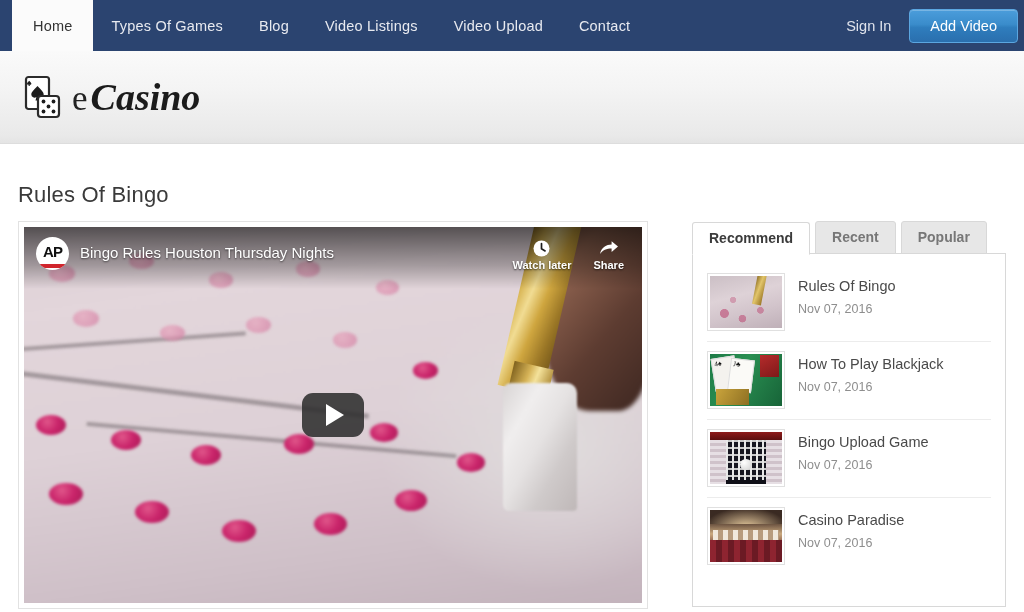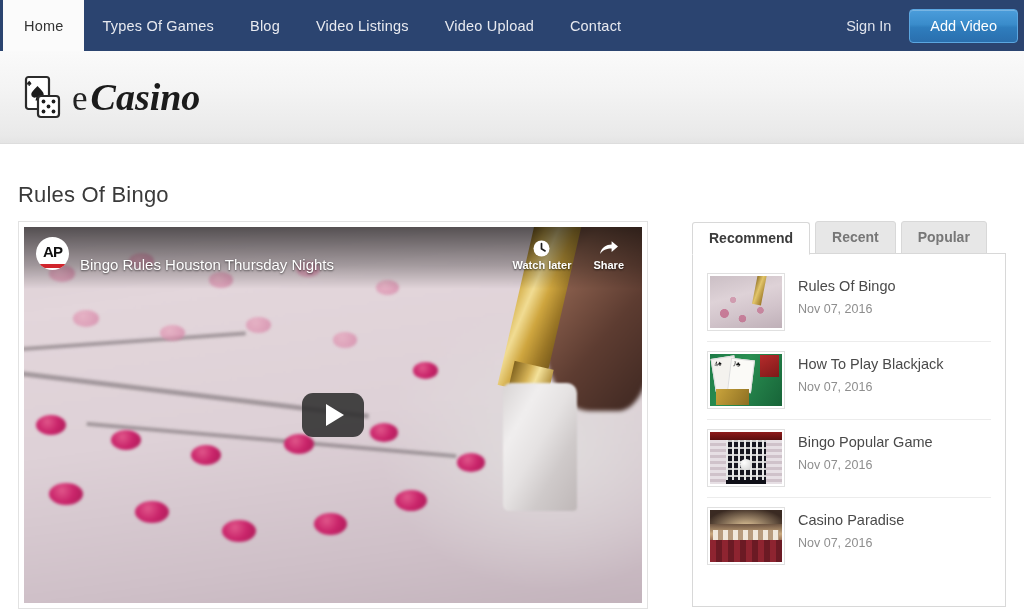--- a/index.html
+++ b/index.html
@@ -23,21 +23,21 @@
     padding: 4px 18px;
     color: #e8eaf0;
     font-size: 14.5px;
     letter-spacing: .2px;
     cursor: pointer;
     white-space: nowrap;
   }
   .nav-item.active {
     background: #fbfbfb;
     color: #333333;
-    margin-left: 3px;
+    margin-left: 12px;
     padding: 0 21px;
   }
   .nav-spacer { flex: 1; }
   .nav-right { display: flex; align-items: center; padding-right: 6px; }
   .signin {
     color: #dfe3ec; font-size: 14.5px; cursor: pointer;
     padding: 0 18px; white-space: nowrap;
   }
   .add-video {
     background: linear-gradient(to bottom, #4b9ddb 0%, #3a8ccb 45%, #2f7dbd 55%, #2a6fae 100%);
@@ -172,21 +172,21 @@
   }
   .ap-avatar .ap-txt {
     font-family: "Liberation Sans", sans-serif;
     font-weight: bold; font-size: 15px; color: #111; letter-spacing: -1px;
     position: relative; top: -2px;
   }
   .ap-avatar .ap-bar {
     position: absolute; bottom: 2px; left: 4px; right: 4px; height: 4px; background: #d0242c;
   }
   .vid-title {
-    color: #ffffff; font-size: 15px; margin-left: 11px; margin-top: 19px;
+    color: #ffffff; font-size: 15px; margin-left: 11px; margin-top: 7px;
     text-shadow: 0 1px 2px rgba(0,0,0,.6); white-space: nowrap;
   }
   .vid-actions { margin-left: auto; display: flex; gap: 22px; padding-right: 4px; }
   .vid-action {
     display: flex; flex-direction: column; align-items: center;
     color: #ffffff; font-size: 11px; font-weight: bold; cursor: pointer;
     text-shadow: 0 1px 2px rgba(0,0,0,.65);
   }
   .vid-action .glyph { height: 22px; display: flex; align-items: center; }
   .play-btn {
@@ -469,21 +469,21 @@
             <div class="th-bingoboard">
               <div class="topbar"></div>
               <div class="sidecard-l"></div>
               <div class="sidecard-r"></div>
               <div class="grid"></div>
               <div class="ball"></div>
             </div>
           </div>
         </div>
         <div class="vmeta">
-          <div class="vtitle">Bingo Popular Game</div>
+          <div class="vtitle">Bingo Upload Game</div>
           <div class="vdate">Nov 07, 2016</div>
         </div>
       </div>
 
       <div class="vlist-item">
         <div class="thumb">
           <div class="thumb-inner">
             <div class="th-casino">
               <div class="ceiling"></div>
               <div class="tables"></div>

